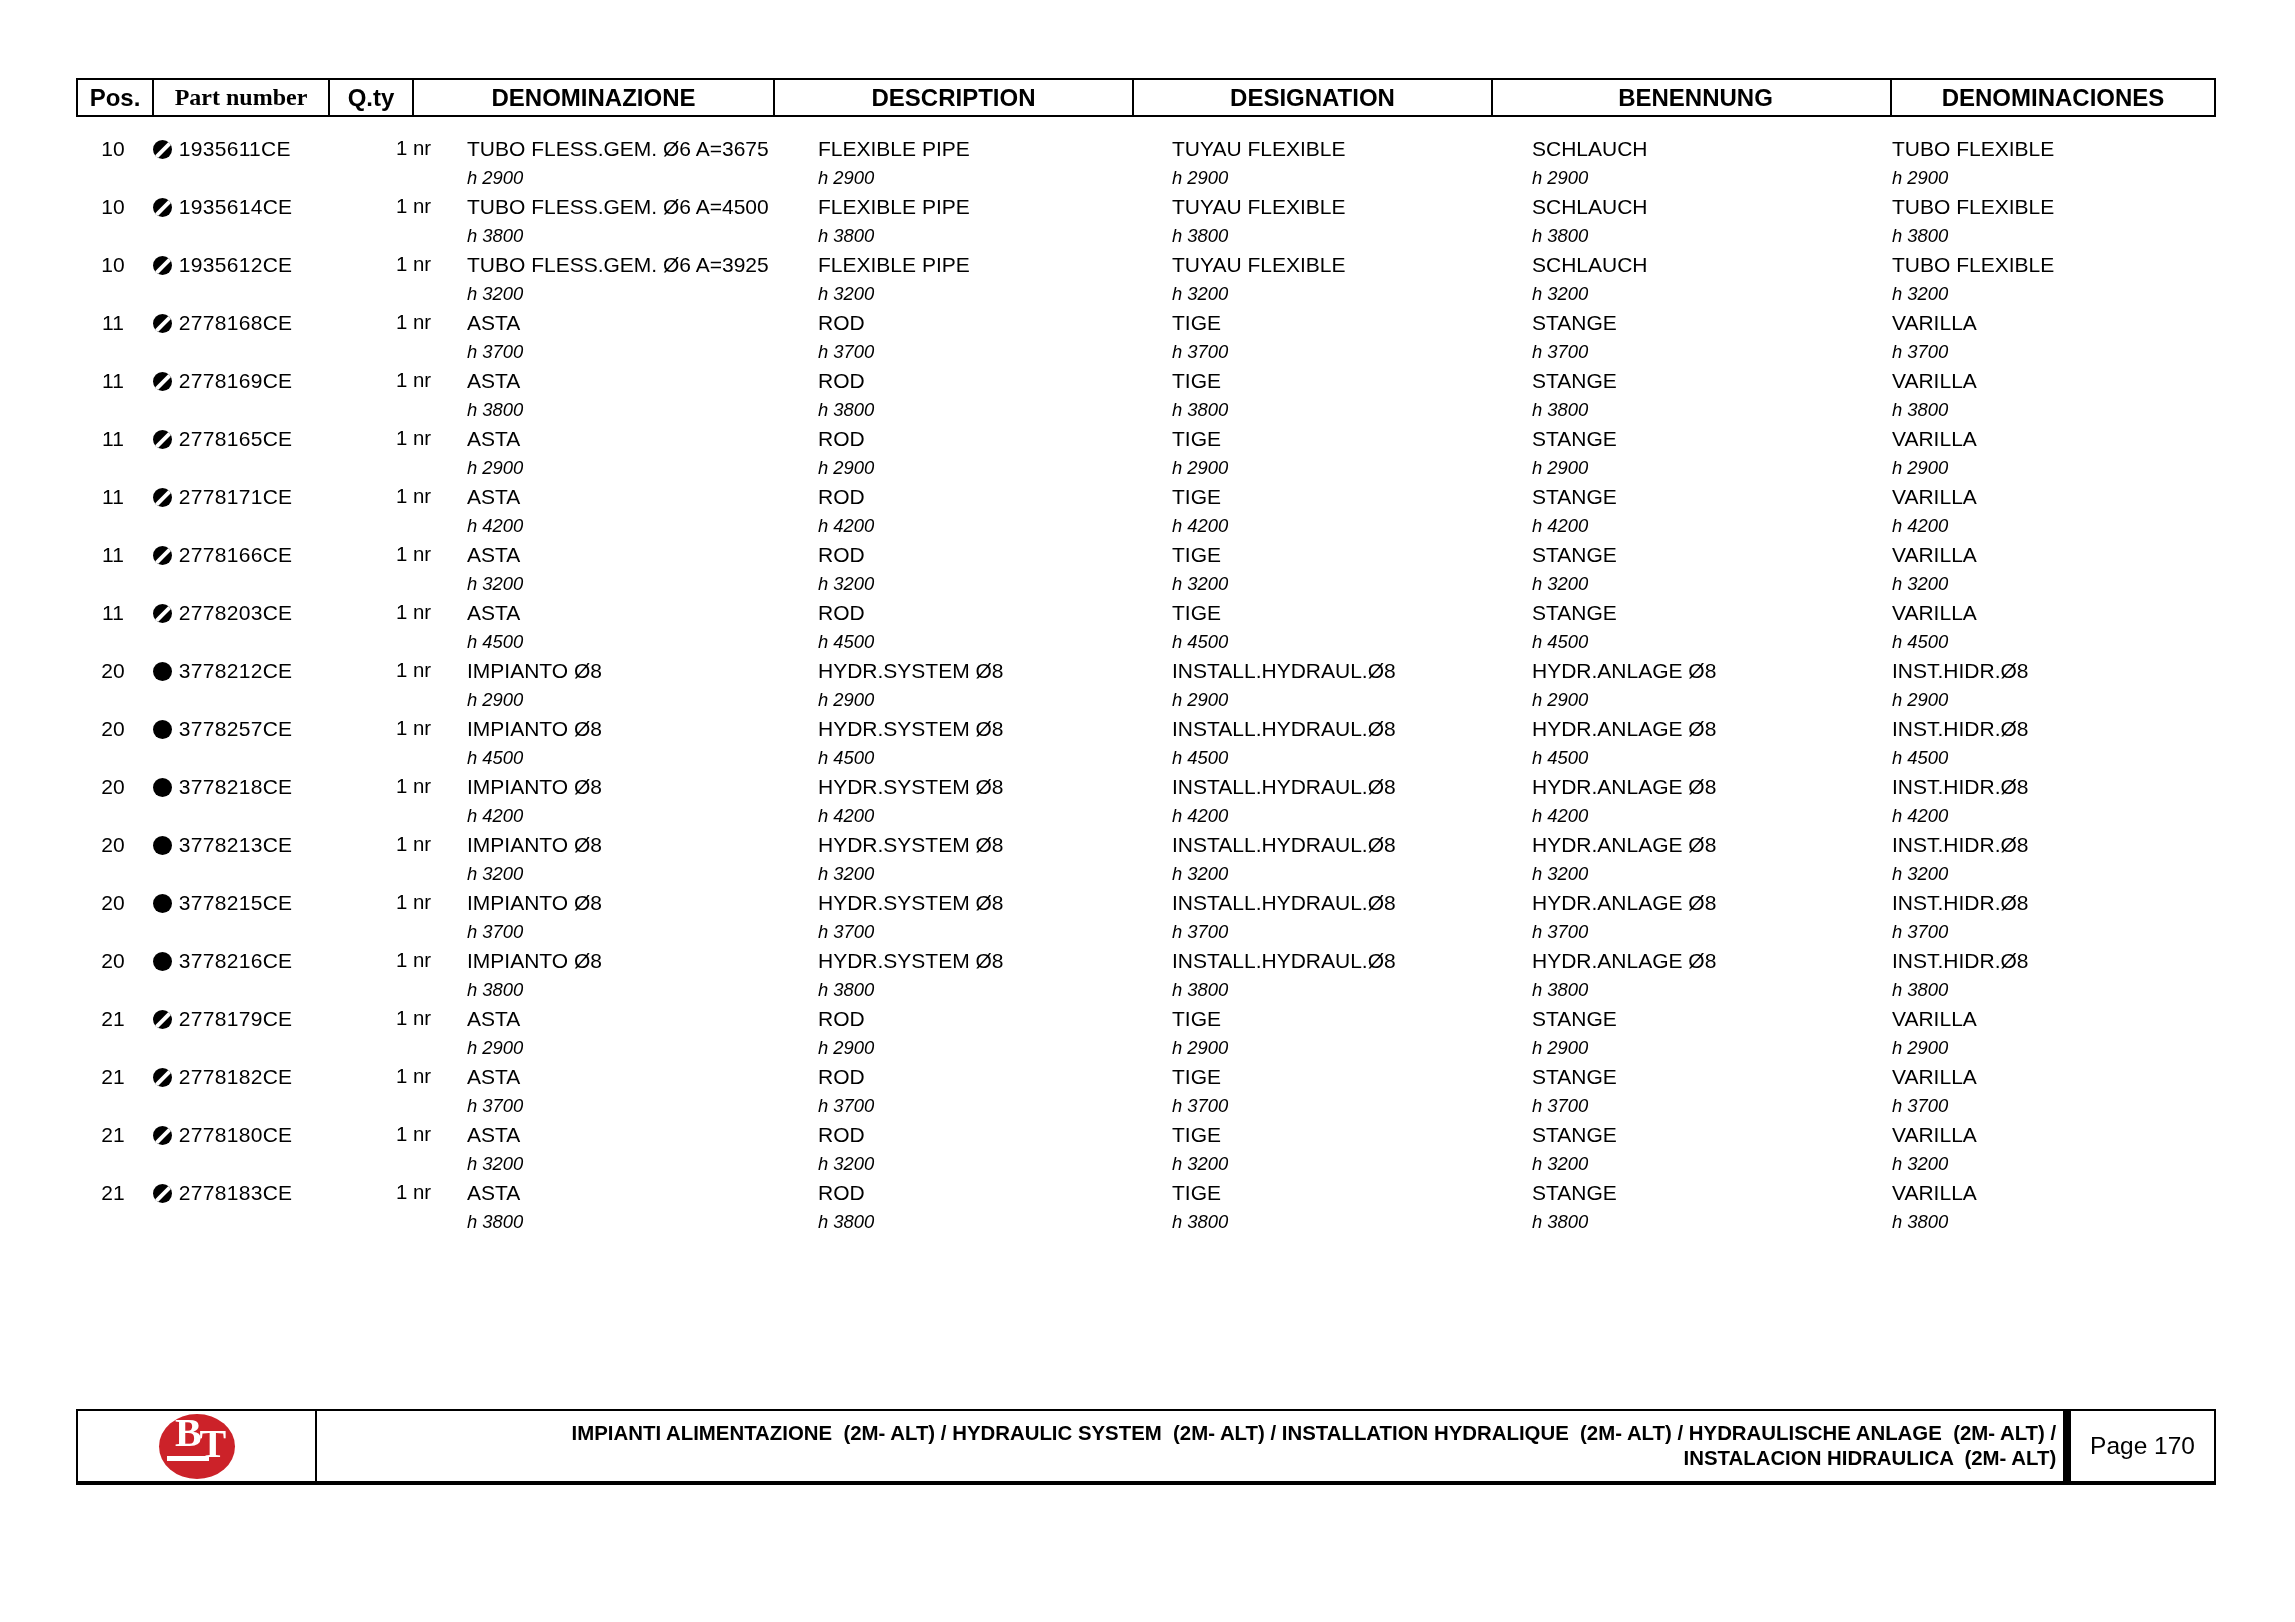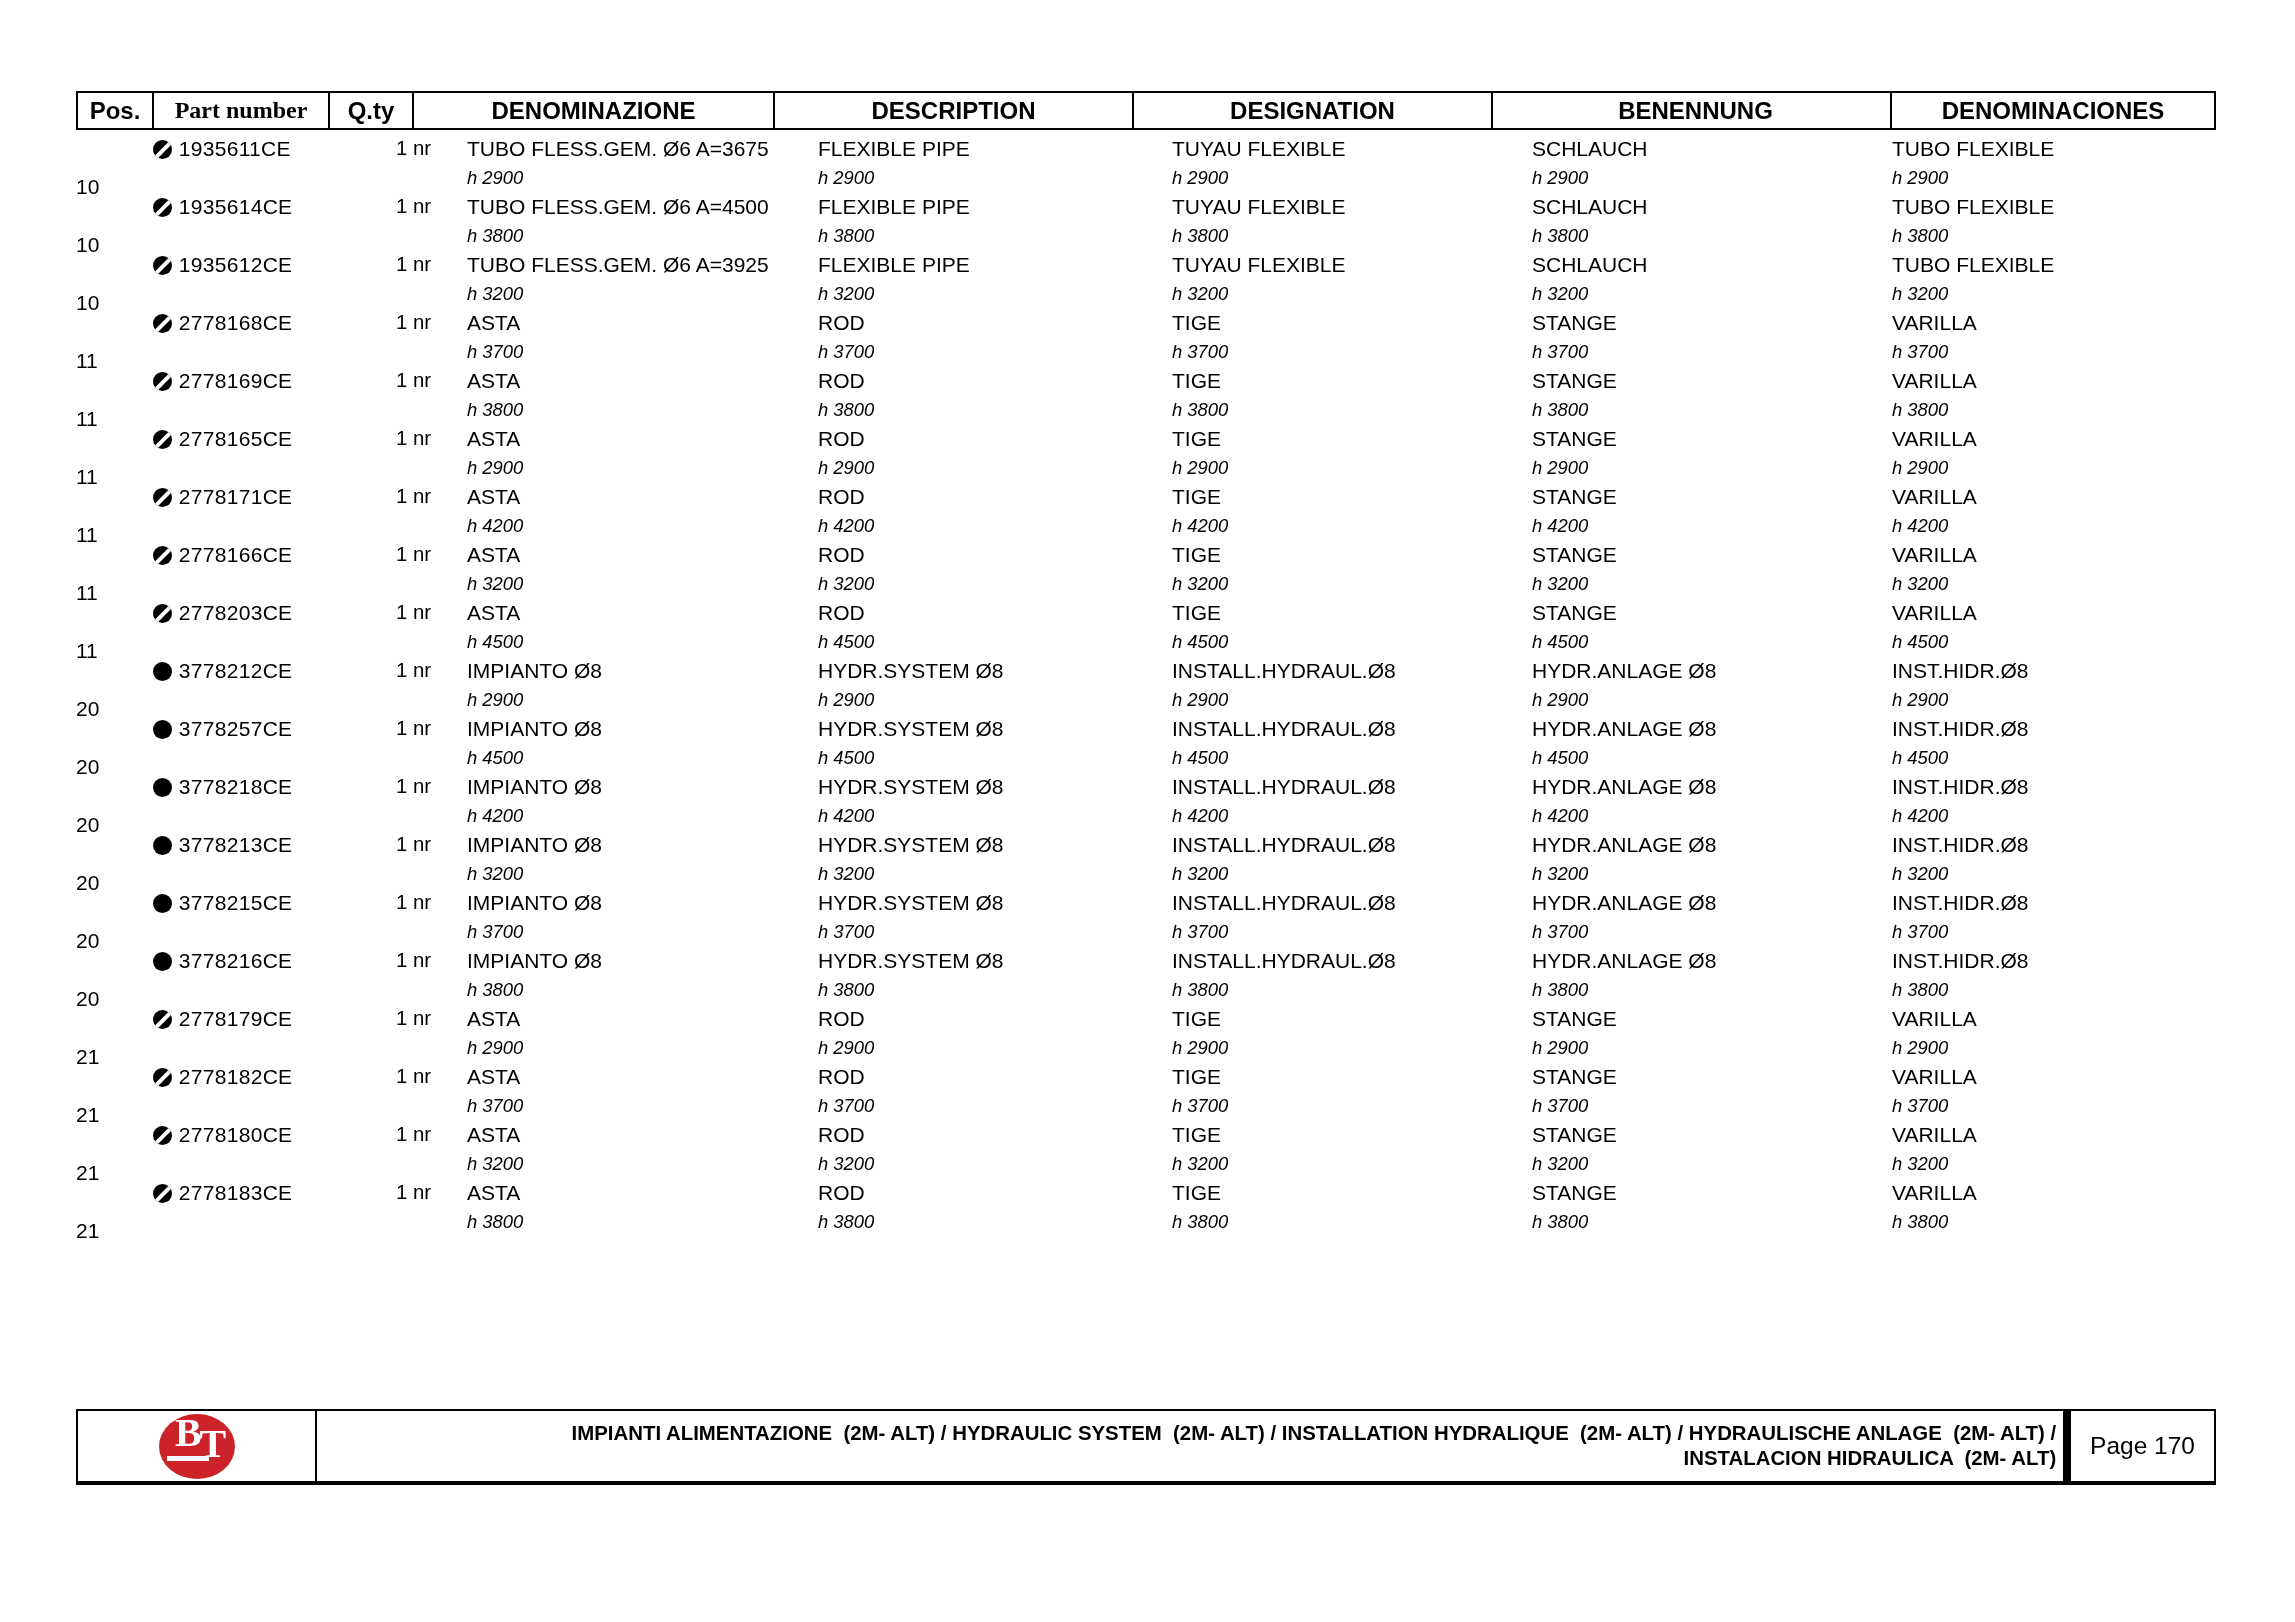--- a/index.html
+++ b/index.html
@@ -7,21 +7,21 @@
     width: 2295px; height: 1622px;
     background: #ffffff;
     position: relative;
     font-family: "Liberation Sans", "DejaVu Sans", sans-serif;
     color: #000;
     overflow: hidden;
   }
 
   
   .tbl-header {
-    position: absolute; left: 76px; top: 91px;
+    position: absolute; left: 76px; top: 78px;
     width: 2140px; height: 39px;
     border: 2.7px solid #000;
     box-sizing: border-box;
     display: flex;
     background: #fff;
   }
   .th-cell {
     box-sizing: border-box;
     display: flex; align-items: center; justify-content: center;
     font-weight: bold; font-size: 24px;
@@ -38,21 +38,21 @@
   .w-n3   { width: 359px; flex: none; padding-left: 48px; }
   .w-n4   { flex: 1; margin-left: 40px; }
 
   
   .tbl-body {
     position: absolute; left: 76px; top: 134px;
     width: 2140px;
   }
   .row { position: relative; height: 58px; }
   .cell { position: absolute; top: 0; white-space: nowrap; }
-  .cell.pos  { left: 0; width: 74px; font-size: 21px; line-height: 29px; margin-top: 38px; }
+  .cell.pos  { left: 0; width: 74px; text-align: center; font-size: 21px; line-height: 29px; }
   .cell.part { left: 77px; font-size: 21px; line-height: 29px; }
   .cell.qty  { left: 320px; font-size: 20.4px; line-height: 29px; }
   .cell.name.c0 { left: 391px;  }
   .cell.name.c1 { left: 742px; }
   .cell.name.c2 { left: 1096px; }
   .cell.name.c3 { left: 1456px; }
   .cell.name.c4 { left: 1816px; }
   .nm { font-size: 21px; line-height: 29px; }
   .hn { font-size: 18.4px; line-height: 29px; font-style: italic; }
 

